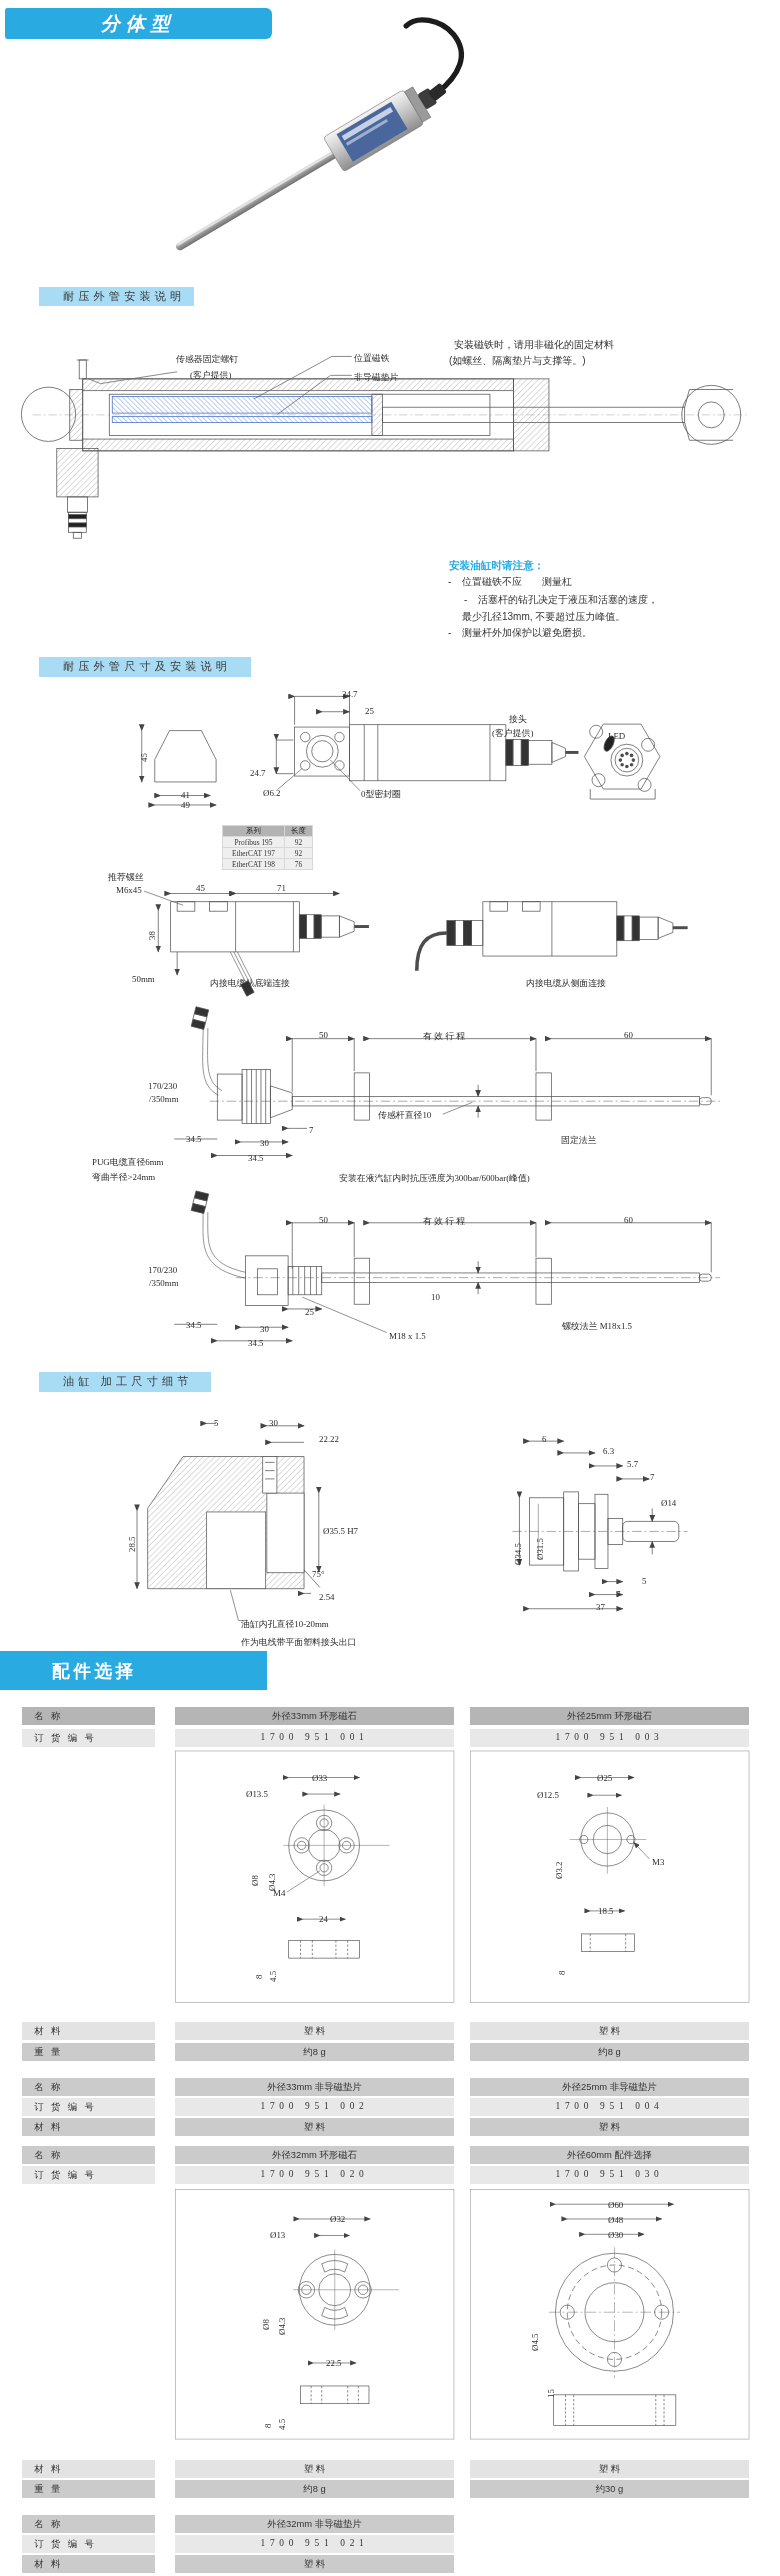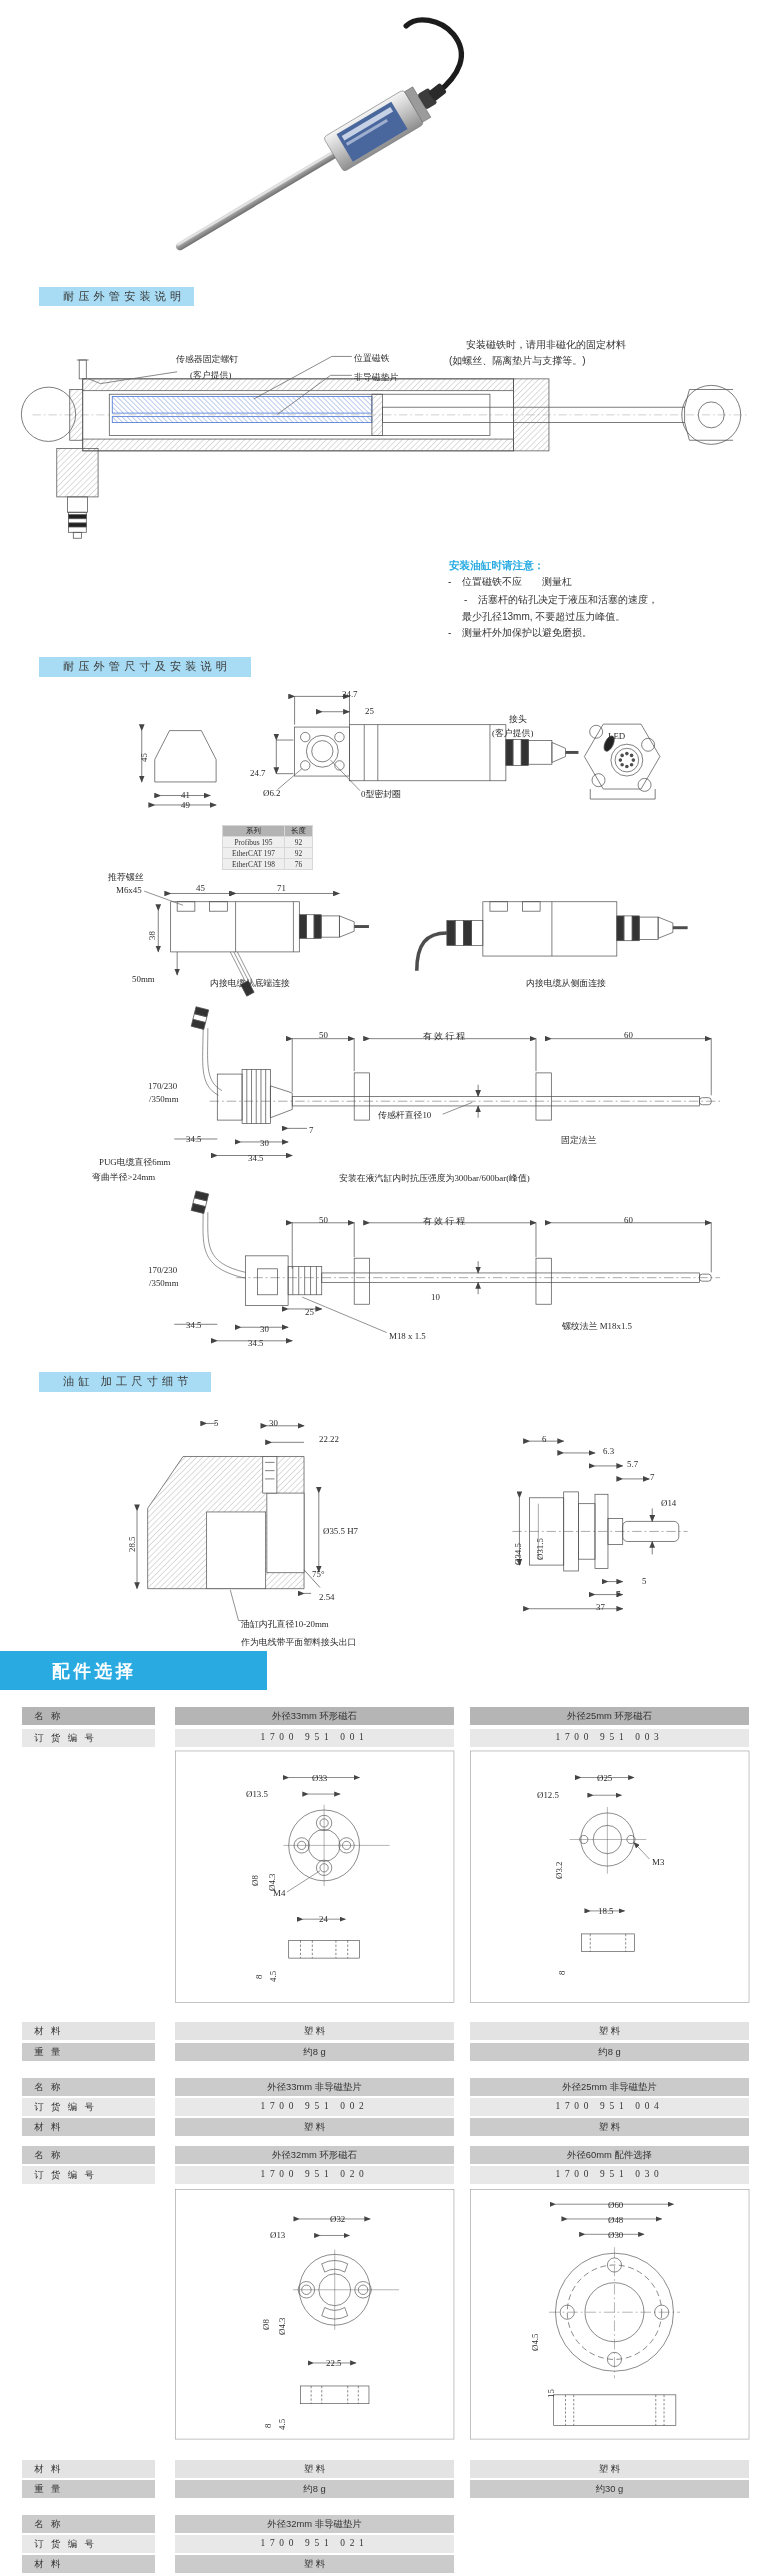--- a/index.html
+++ b/index.html
@@ -385,35 +385,38 @@
       <line x1="961" y1="3760" x2="1121" y2="3760" marker-start="url(#ar)" marker-end="url(#ar)"></line>
       <line x1="991" y1="3786" x2="1091" y2="3786" marker-start="url(#ar)" marker-end="url(#ar)"></line>
       <rect x="938" y="4058" width="207" height="52"></rect>
       <line x1="958" y1="4058" x2="958" y2="4110" stroke-dasharray="4 3"></line>
         <line x1="972" y1="4058" x2="972" y2="4110" stroke-dasharray="4 3"></line>
       <line x1="1111" y1="4058" x2="1111" y2="4110" stroke-dasharray="4 3"></line>
         <line x1="1125" y1="4058" x2="1125" y2="4110" stroke-dasharray="4 3"></line>
     </g>
   </svg>
 
+  <div class="banner">
+    <span>分体型</span>
+  </div>
 
   <div class="sec" style="left:39px;top:287px;width:155px;height:19px;">
     <span>耐压外管安装说明</span>
   </div>
   <div class="sec" style="left:39px;top:657px;width:212px;height:19.5px;">
     <span>耐压外管尺寸及安装说明</span>
   </div>
   <div class="sec" style="left:39px;top:1372px;width:172px;height:19.5px;">
     <span>油缸 加工尺寸细节</span>
   </div>
   <div class="sec-big" style="left:0;top:1651px;width:267px;height:39px;">
     <span>配件选择</span>
   </div>
 
-  <p class="note-right" style="left:466px;top:326px;margin-top:12px;">安装磁铁时，请用非磁化的固定材料</p>
+  <p class="note-right" style="left:454px;top:326px;margin-top:12px;">安装磁铁时，请用非磁化的固定材料</p>
   <p class="note-right" style="left:449px;top:344px;">(如螺丝、隔离垫片与支撑等。)</p>
 
   <p class="notes-title" style="left:449px;top:548px;">安装油缸时请注意：</p>
   <p class="note-item" style="left:448px;top:565px;">
     <span class="dash">-</span><span>位置磁铁不应　　测量杠</span></p>
   <p class="note-item" style="left:464px;top:583px;">
     <span class="dash">-</span><span>活塞杆的钻孔决定于液压和活塞的速度，</span></p>
   <p class="note-item" style="left:448px;top:600px;">
     <span class="dash"></span><span>最少孔径13mm, 不要超过压力峰值。</span></p>
   <p class="note-item" style="left:448px;top:616px;">
@@ -474,21 +477,21 @@
       <span class="dim" style="left: 423px; top: 1030px;">有 效 行 程</span>
       <span class="dim" style="left: 624px; top: 1030px;">60</span>
       <span class="dim" style="left: 148px; top: 1081px;">170/230</span>
       <span class="dim" style="left: 149px; top: 1094px;">/350mm</span>
       <span class="dim" style="left: 186px; top: 1134px;">34.5</span>
       <span class="dim" style="left: 260px; top: 1138px;">30</span>
       <span class="dim" style="left: 248px; top: 1153px;">34.5</span>
       <span class="dim" style="left: 309px; top: 1125px;">7</span>
       <span class="dim" style="left: 378px; top: 1109px;">传感杆直径10</span>
       <span class="dim" style="left: 561px; top: 1134px;">固定法兰</span>
-      <span class="dim" style="left: 92px; top: 1156px; margin-left: 7px;">PUG电缆直径6mm</span>
+      <span class="dim" style="left: 92px; top: 1156px;">PUG电缆直径6mm</span>
       <span class="dim" style="left: 92px; top: 1171px;">弯曲半径&gt;24mm</span>
       <span class="dim" style="left: 339px; top: 1172px;">安装在液汽缸内时抗压强度为300bar/600bar(峰值)</span>
     </div>
   <div class="layer">
       <span class="dim" style="left: 319px; top: 1215px;">50</span>
       <span class="dim" style="left: 423px; top: 1215px;">有 效 行 程</span>
       <span class="dim" style="left: 624px; top: 1215px;">60</span>
       <span class="dim" style="left: 148px; top: 1265px;">170/230</span>
       <span class="dim" style="left: 149px; top: 1278px;">/350mm</span>
       <span class="dim" style="left: 186px; top: 1320px;">34.5</span>

